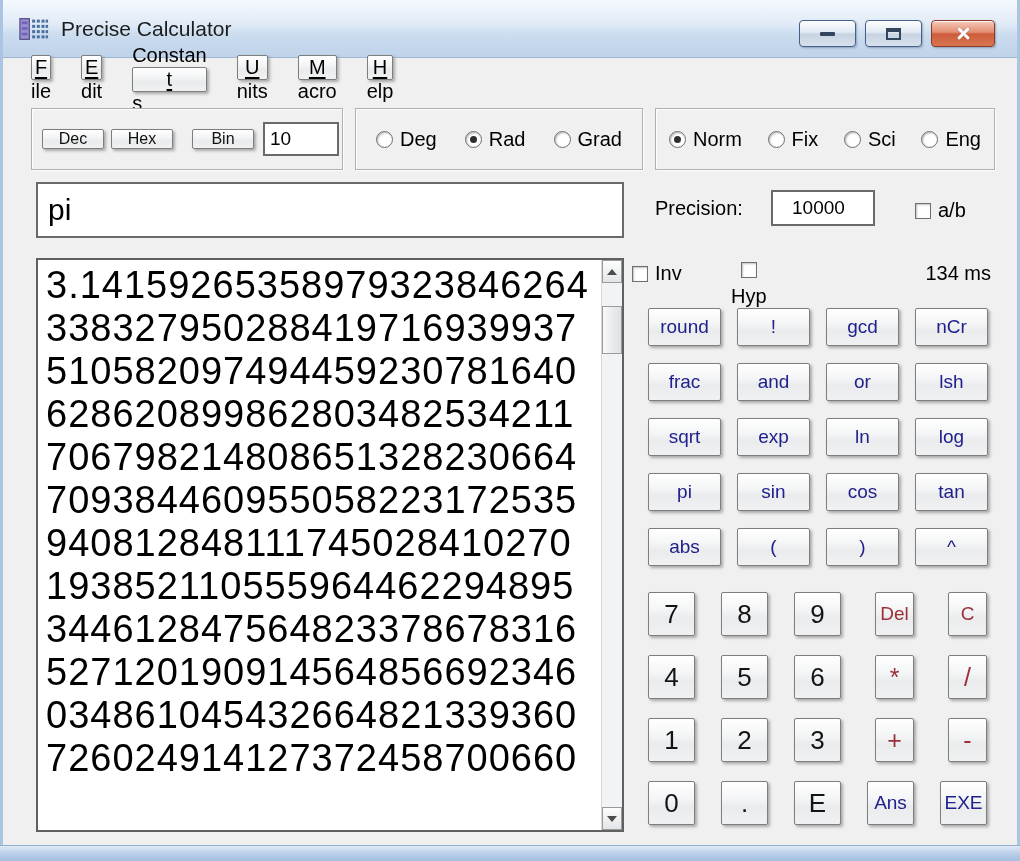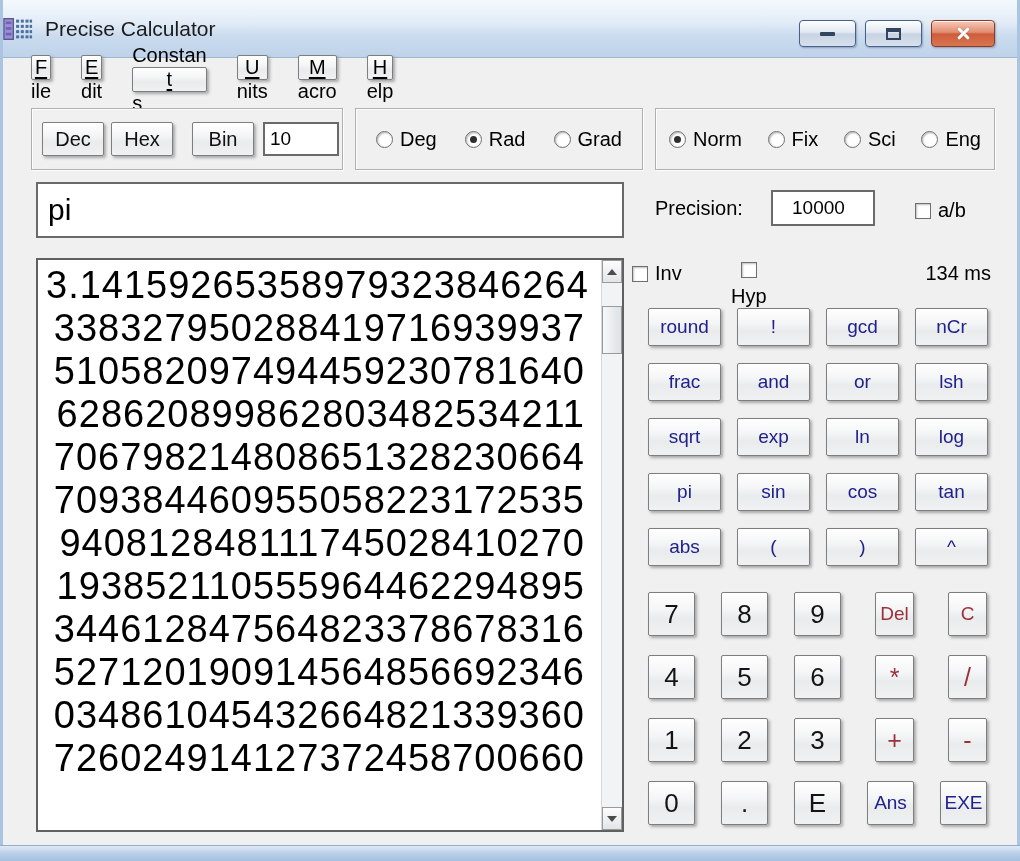--- a/index.html
+++ b/index.html
@@ -16,21 +16,21 @@
     border-left: 3px solid #aac4e2;
     border-right: 3px solid #aac4e2;
   }
 
   
   .titlebar {
     position: absolute; left: 0; top: 0; right: 0; height: 58px;
     background: linear-gradient(180deg, #f4f9fd 0%, #e2ecf7 40%, #cbdcef 62%, #bed2e9 100%);
     border-bottom: 1px solid #9fb6d2;
     display: flex; align-items: center;
-    gap: 12px;
+    padding-left: 16px; gap: 12px;
   }
   .app-icon { width: 30px; height: 30px; flex: 0 0 auto; }
   .title-text { font-size: 21px; color: #1c1c1c; }
   .caption-buttons {
     position: absolute; top: 20px; right: 22px;
     display: flex; gap: 9px;
   }
   .cap-btn {
     height: 27px; border-radius: 4px;
     border: 1px solid #45608b;
@@ -81,21 +81,21 @@
 
   
   .key {
     background: linear-gradient(180deg, #ffffff 0%, #f4f5f6 40%, #e9ebed 60%, #f0f1f2 100%);
     border: 1px solid #7e7e7e;
     border-radius: 2px;
     box-shadow: 2px 2px 3px rgba(85,85,85,.45);
     display: flex; align-items: center; justify-content: center;
     cursor: default; user-select: none;
   }
-  .base-btn { width: 62px; height: 34px; font-size: 20px; color: #111; }
+  .base-btn { width: 62px; height: 20px; font-size: 16px; color: #111; }
   .gb-base .base-btn + .base-btn { margin-left: 7px; }
   .base-btn.bin { margin-left: 19px !important; }
 
   
   .sunken {
     background: #fff;
     border: 2px solid #6a6a6a;
     outline: none;
     font-family: "Liberation Sans", sans-serif;
     color: #000;
@@ -127,21 +127,21 @@
     font-size: 30px; padding: 0 10px;
   }
   .result-display {
     position: absolute; left: 33px; top: 258px; width: 588px; height: 574px;
     background: #fff; border: 2px solid #606060;
   }
   .result-text {
     position: absolute; left: 0; top: 0; right: 22px; bottom: 0;
     padding: 4px 15px 0 8px;
     font-size: 38px; line-height: 43px; letter-spacing: 1px;
-    overflow: hidden; white-space: nowrap; text-align: right;
+    overflow: hidden; white-space: nowrap;
   }
   .scrollbar {
     position: absolute; top: 0; right: 0; bottom: 0; width: 21px;
     background: #f1f3f5; border-left: 1px solid #d5d8da;
   }
   .scroll-btn {
     position: absolute; left: 0; width: 100%; height: 23px;
     background: linear-gradient(180deg, #fdfdfd, #e2e5e8);
     border: 1px solid #9a9a9a;
     display: flex; align-items: center; justify-content: center;

